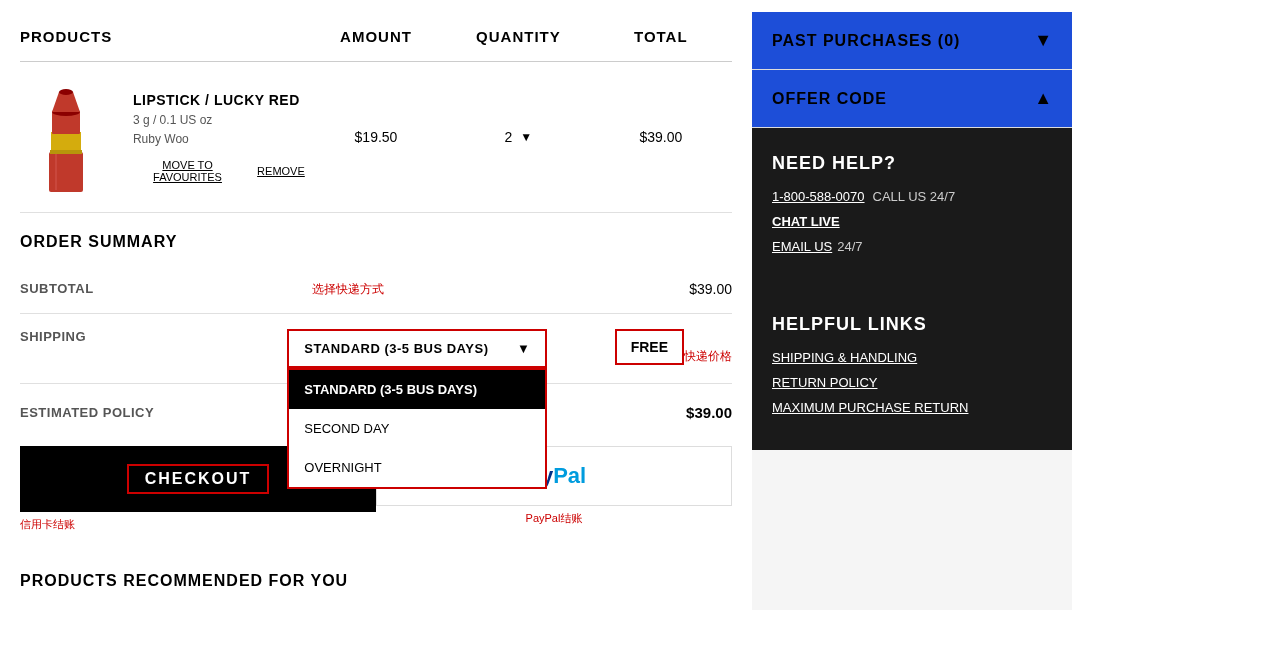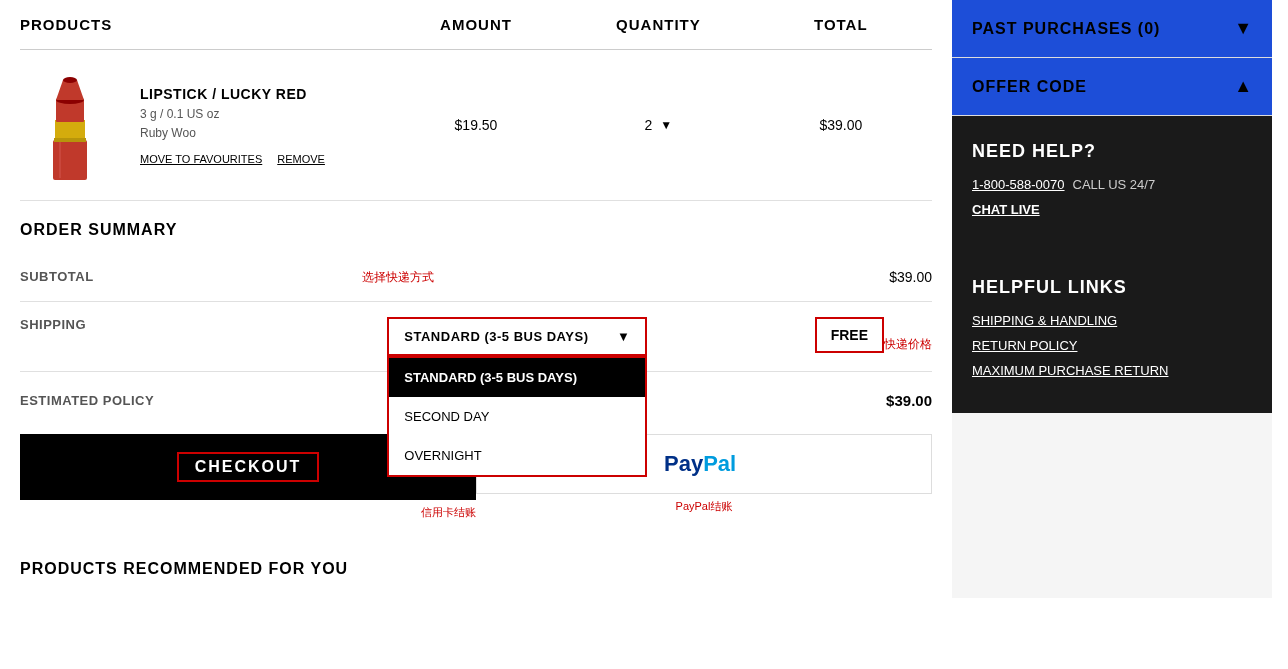--- a/index.html
+++ b/index.html
@@ -1,18 +1,18 @@
 <!DOCTYPE html>
 <html><head>
   <meta charset="utf-8">
   <style>
     * { margin: 0; padding: 0; box-sizing: border-box; }
     body { font-family: Arial, sans-serif; background: #fff; font-size: 13px; color: #000; }
 
-    .main-container { display: flex; width: 1272px; }
+    .main-container { display: flex; width: 1072px; margin-top: 12px; }
 
     
     .cart-area { flex: 1; padding: 0 20px; }
 
     
     .table-header { display: flex; align-items: center; padding: 16px 0; border-bottom: 1px solid #ccc; }
     .col-products { flex: 2; font-weight: 700; font-size: 15px; letter-spacing: 1px; }
     .col-amount { flex: 1; text-align: center; font-weight: 700; font-size: 15px; letter-spacing: 1px; }
     .col-quantity { flex: 1; text-align: center; font-weight: 700; font-size: 15px; letter-spacing: 1px; }
     .col-total { flex: 1; text-align: center; font-weight: 700; font-size: 15px; letter-spacing: 1px; }
@@ -50,21 +50,21 @@
     .shipping-free-badge { border: 2px solid #c00; padding: 8px 14px; font-weight: 700; font-size: 14px; color: #000; }
     .shipping-price-hint { color: #c00; font-size: 12px; margin-top: 5px; }
 
     .summary-divider { border: none; border-top: 1px solid #e0e0e0; margin: 5px 0; }
     .estimated-total-row { display: flex; align-items: center; padding: 15px 0; }
     .estimated-label { width: 200px; font-size: 13px; font-weight: 700; letter-spacing: 0.5px; color: #555; }
     .estimated-value { flex: 1; text-align: right; font-size: 15px; font-weight: 700; }
 
     
     .checkout-buttons { display: flex; margin-top: 10px; }
-    .checkout-btn-wrapper { flex: 1; display: flex; flex-direction: column; align-items: flex-end; }
+    .checkout-btn-wrapper { flex: 1; display: flex; flex-direction: column; align-items: flex-start; }
     .checkout-btn { width: 100%; background: #000; color: #fff; border: none; padding: 18px 0; font-size: 16px; font-weight: 700; letter-spacing: 2px; cursor: pointer; position: relative; }
     .checkout-btn-inner { border: 2px solid #c00; display: inline-block; padding: 4px 16px; }
     .paypal-btn-wrapper { flex: 1; display: flex; flex-direction: column; align-items: center; }
     .paypal-btn { width: 100%; background: #fff; border: 1px solid #ddd; padding: 14px 0; cursor: pointer; display: flex; align-items: center; justify-content: center; }
     .checkout-hint { font-size: 11px; color: #c00; margin-top: 5px; }
 
     .products-recommended { padding: 20px 0; }
     .products-recommended-title { font-weight: 700; font-size: 16px; letter-spacing: 1px; }
 
     
@@ -232,20 +232,24 @@
 
     <div class="need-help">
       <div class="need-help-title">NEED HELP?</div>
       <div class="help-phone">
         <span class="help-phone-num">1-800-588-0070</span>
         <span class="help-call-text">CALL US 24/7</span>
       </div>
       <div class="help-link">
         <span class="chat-highlight">CHAT LIVE</span>
       </div>
+      <div class="help-link">
+        <a class="" style="color:#fff; font-size:13px; font-weight:500; text-decoration:underline;">EMAIL US</a>
+        <span class="help-link-suffix">24/7</span>
+      </div>
     </div>
 
     <div class="helpful-links">
       <div class="helpful-links-title">HELPFUL LINKS</div>
       <a class="helpful-link-item">SHIPPING &amp; HANDLING</a>
       <a class="helpful-link-item">RETURN POLICY</a>
       <a class="helpful-link-item">MAXIMUM PURCHASE RETURN</a>
     </div>
   </div>
 </div>

